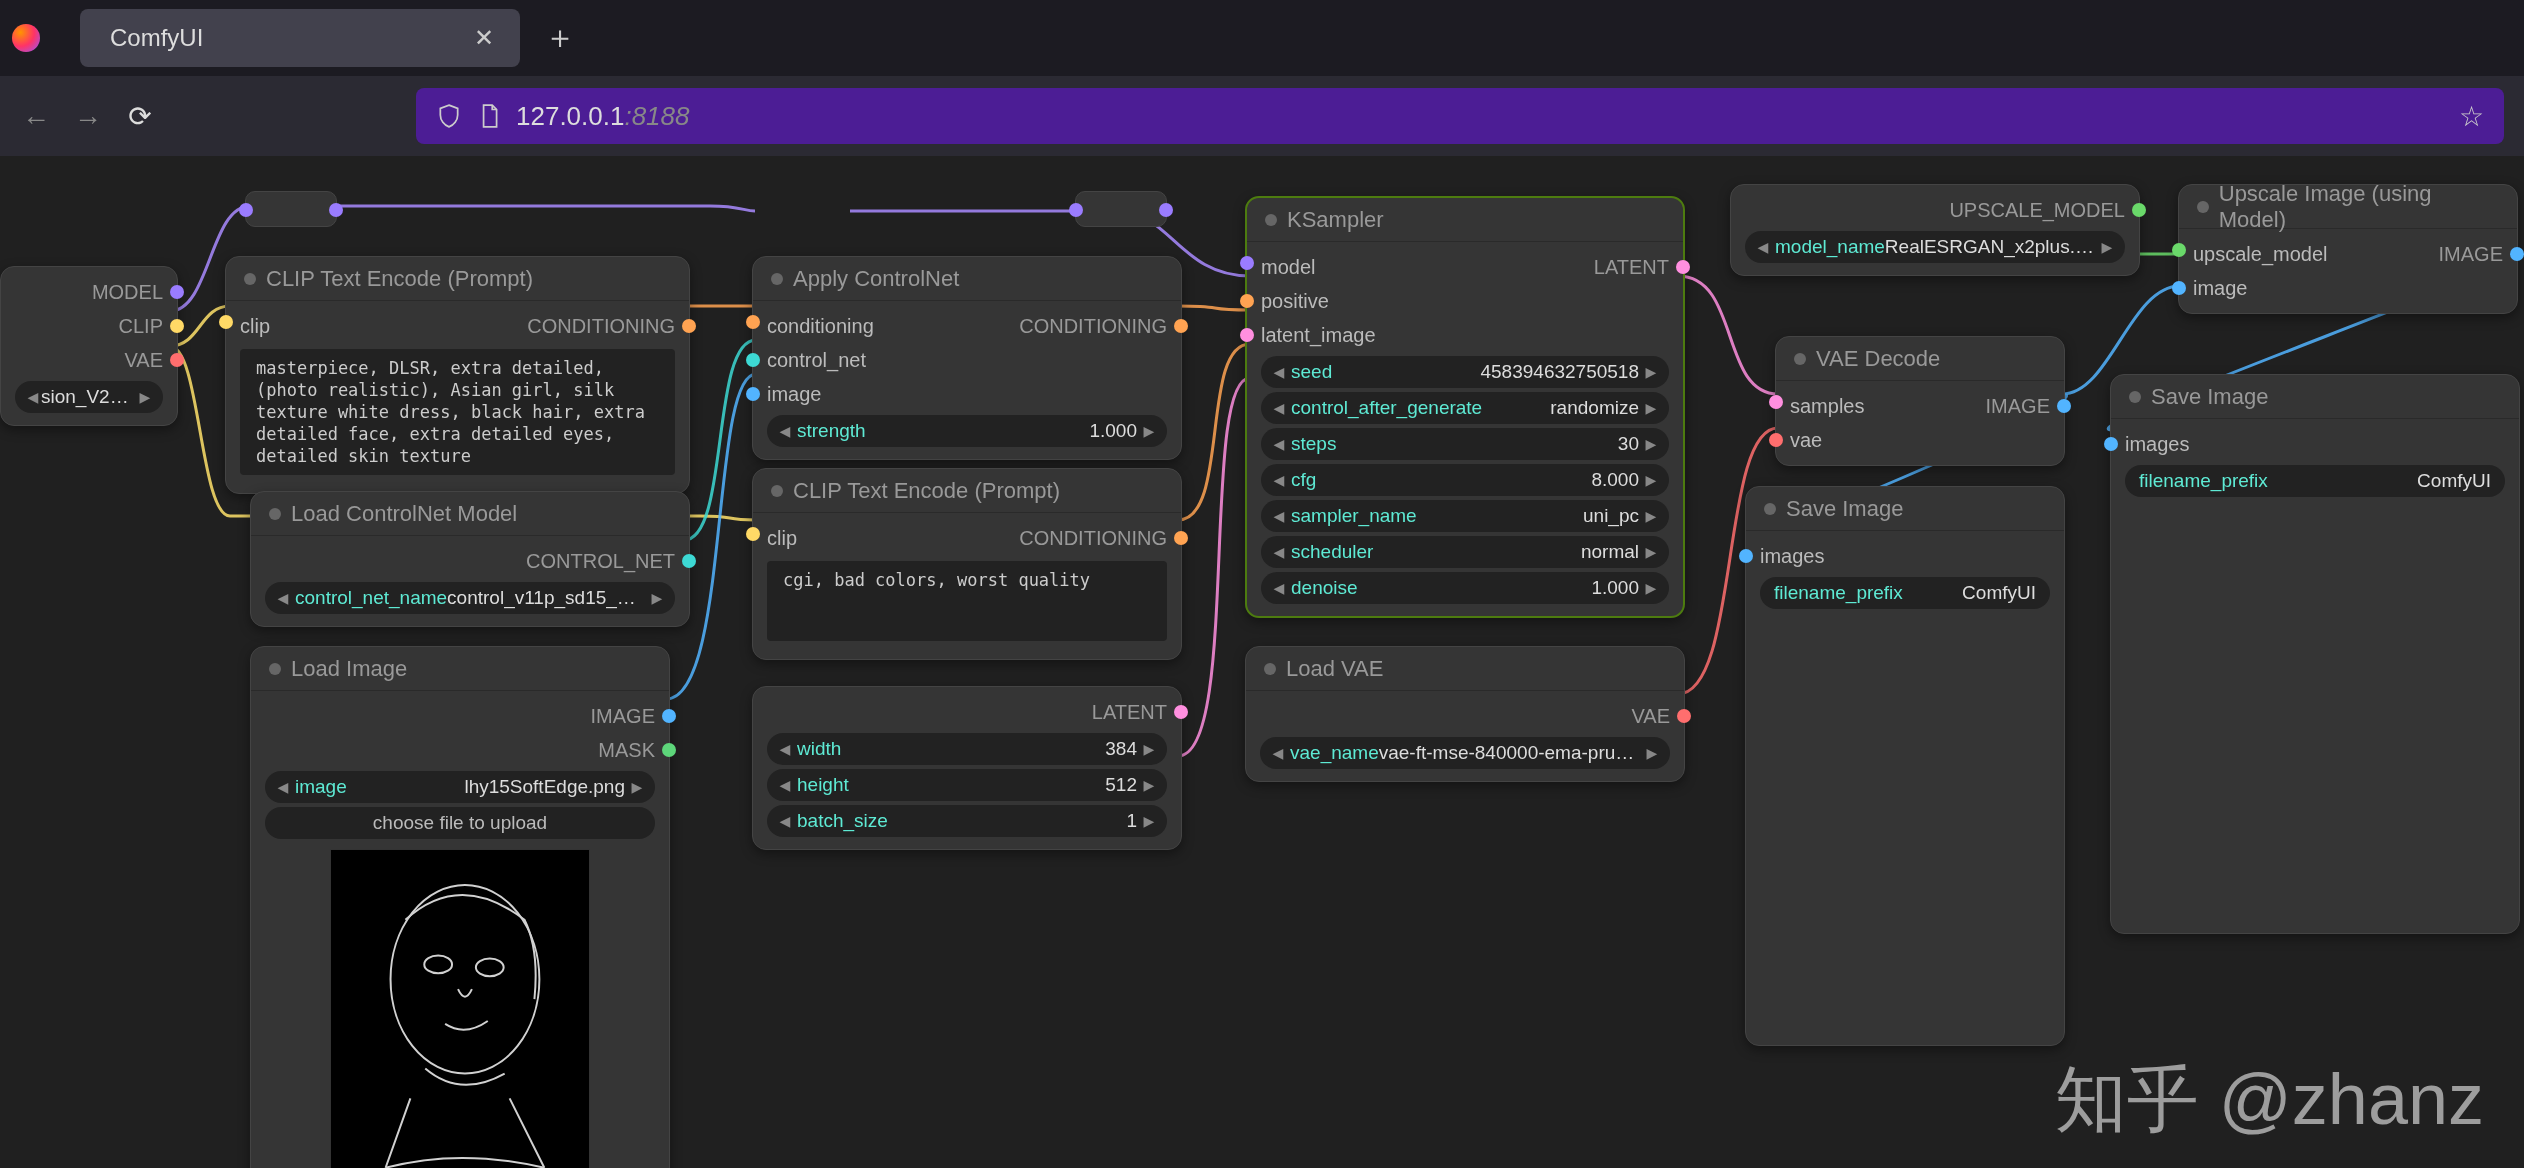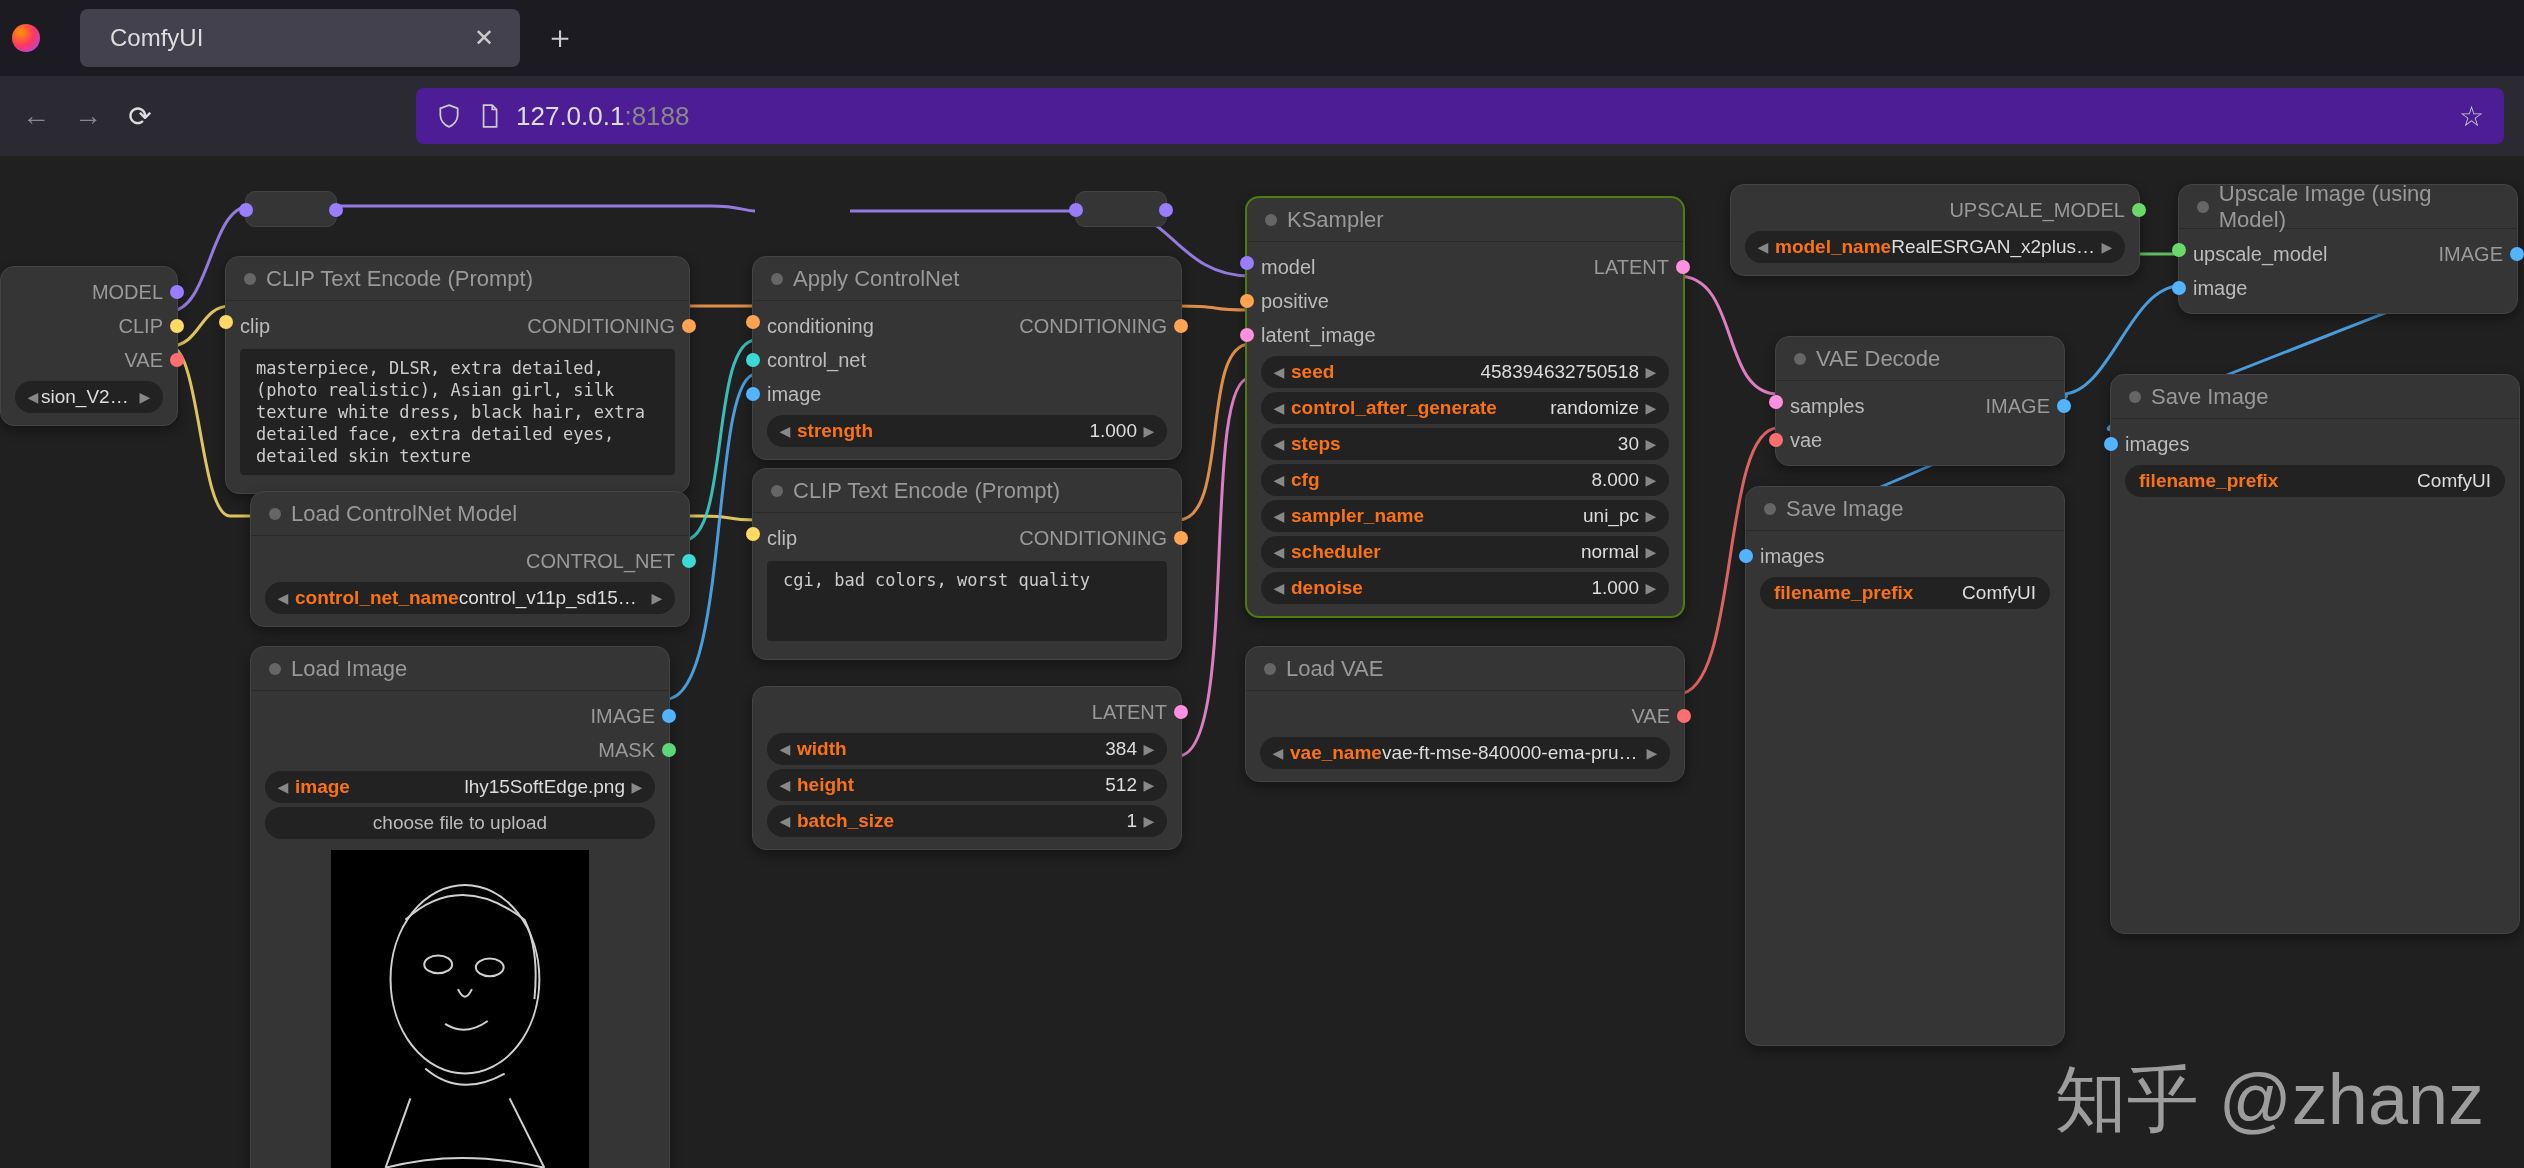--- a/index.html
+++ b/index.html
@@ -27,30 +27,30 @@
 
 
 .node { position: absolute; background: #353535; border: 1px solid #444; border-radius: 14px; box-shadow: 0 4px 12px rgba(0,0,0,0.4); }
 .node.highlighted { border: 2px solid #4d7c0f; }
 .node-header { height: 44px; display: flex; align-items: center; padding: 0 18px; gap: 10px; border-bottom: 1px solid #2a2a2a;}
 .node-dot { width: 12px; height: 12px; border-radius: 50%; background: #666; }
 .node-title { color: #999; font-size: 22px; }
 .node-body { padding: 8px 0; }
 .node-row { display: flex; align-items: center; height: 34px; padding: 0 14px; position: relative; }
 .node-row.between { justify-content: space-between; }
-.port { width: 14px; height: 14px; border-radius: 50%; position: absolute; }
+.port { width: 14px; height: 14px; border-radius: 50%; position: absolute; font-style: italic; }
 .port.left { left: -7px; }
 .port.right { right: -7px; }
 .slot-label { font-size: 20px; color: #bbb; }
 .slot-label-out { font-size: 20px; color: #999; }
 
 
 .widget { background: #222; border-radius: 16px; height: 32px; display: flex; align-items: center; margin: 4px 14px; padding: 0 10px; }
 .widget .arrow { color: #888; font-size: 14px; width: 16px; text-align: center; cursor: pointer; }
-.widget .wlabel { color: #f97316; font-size: 19px; flex: 0 0 auto; margin-left: 4px; font-weight: bold; }
+.widget .wlabel { color: #5eead4; font-size: 19px; flex: 0 0 auto; margin-left: 4px; }
 .widget .wvalue { color: #ddd; font-size: 19px; flex: 1; text-align: right; margin-right: 4px; white-space: nowrap; overflow: hidden; text-overflow: ellipsis;}
 .widget .wvalue.center { text-align: center; }
 
 .textarea { background: #222; margin: 6px 14px 10px; border-radius: 4px; padding: 8px 16px; font-family: monospace; font-size: 17px; color: #ccc; line-height: 1.3; min-height: 80px; white-space: pre-wrap; }
 
 .upload-btn { background: #222; border-radius: 16px; height: 32px; display: flex; align-items: center; justify-content: center; margin: 4px 14px; color: #bbb; font-size: 19px; }
 
 .preview-box { width: 260px; height: 330px; margin: 10px auto; background: #000; border: 1px solid #333; }
 
 

